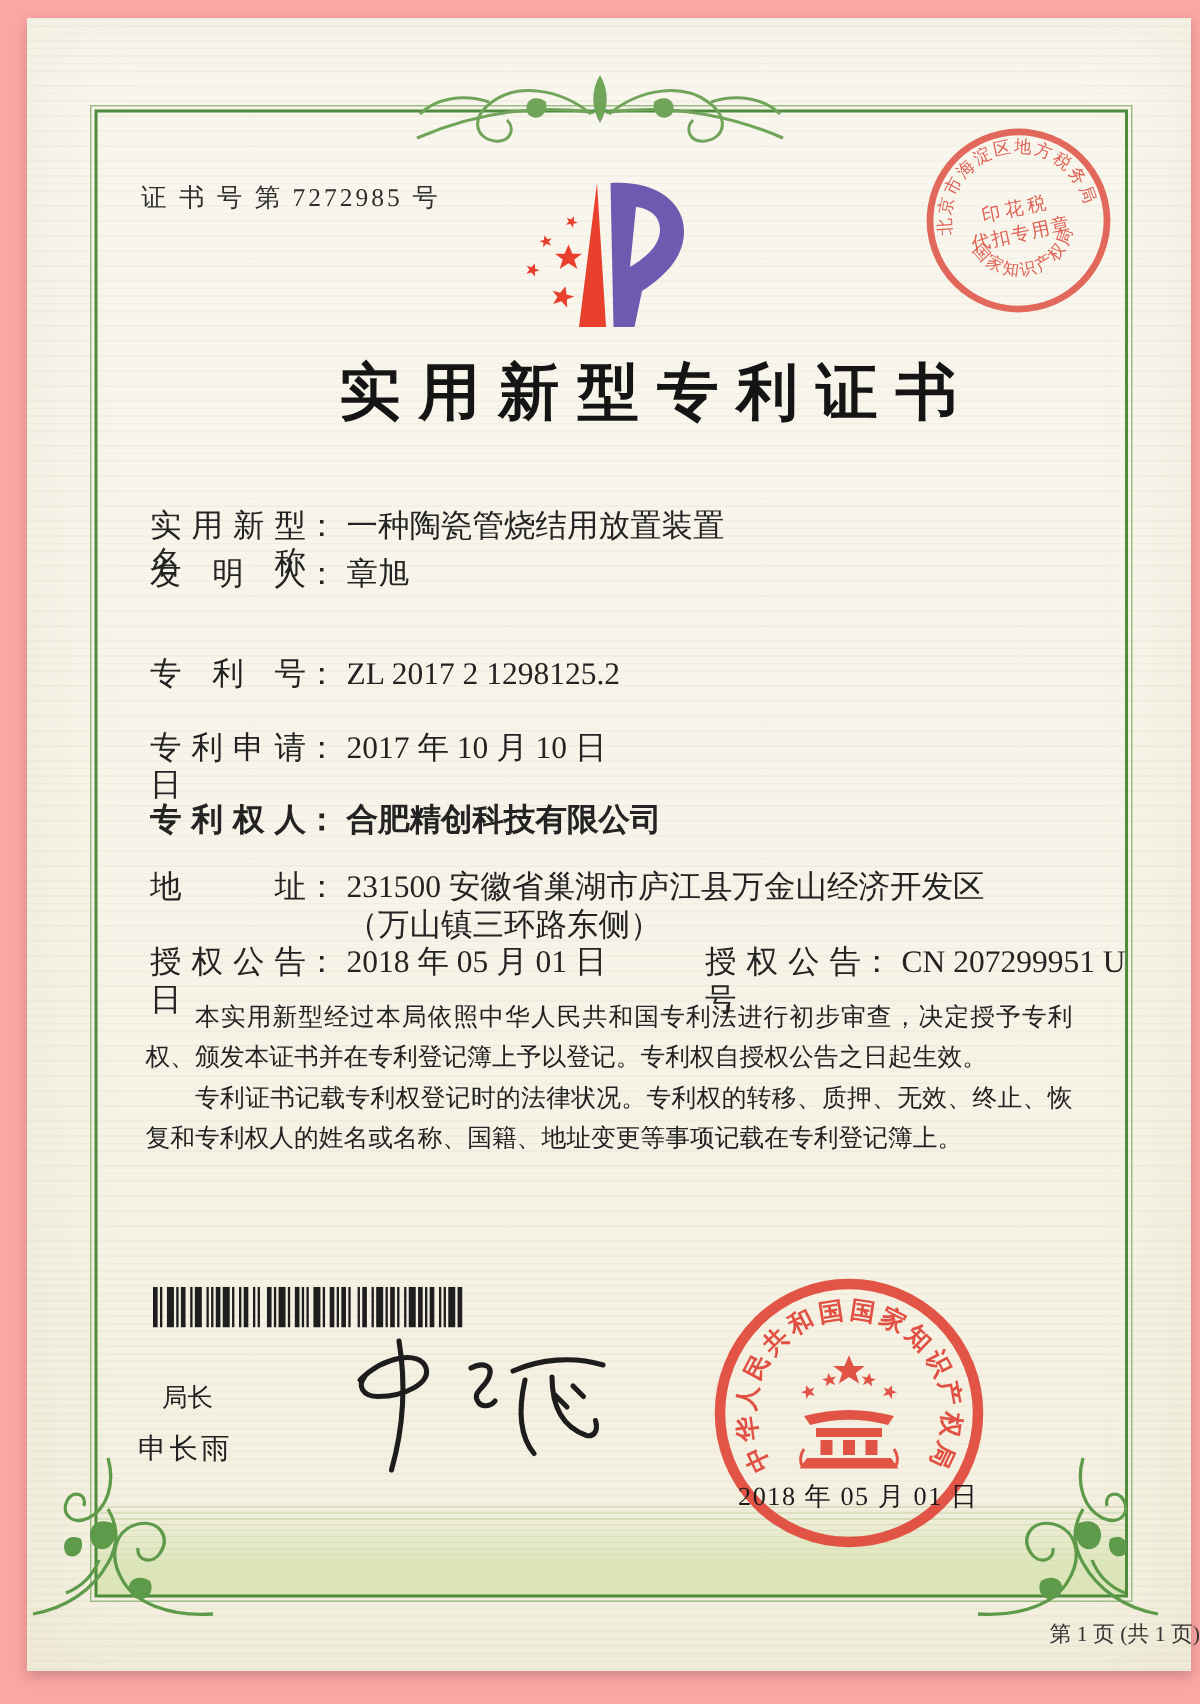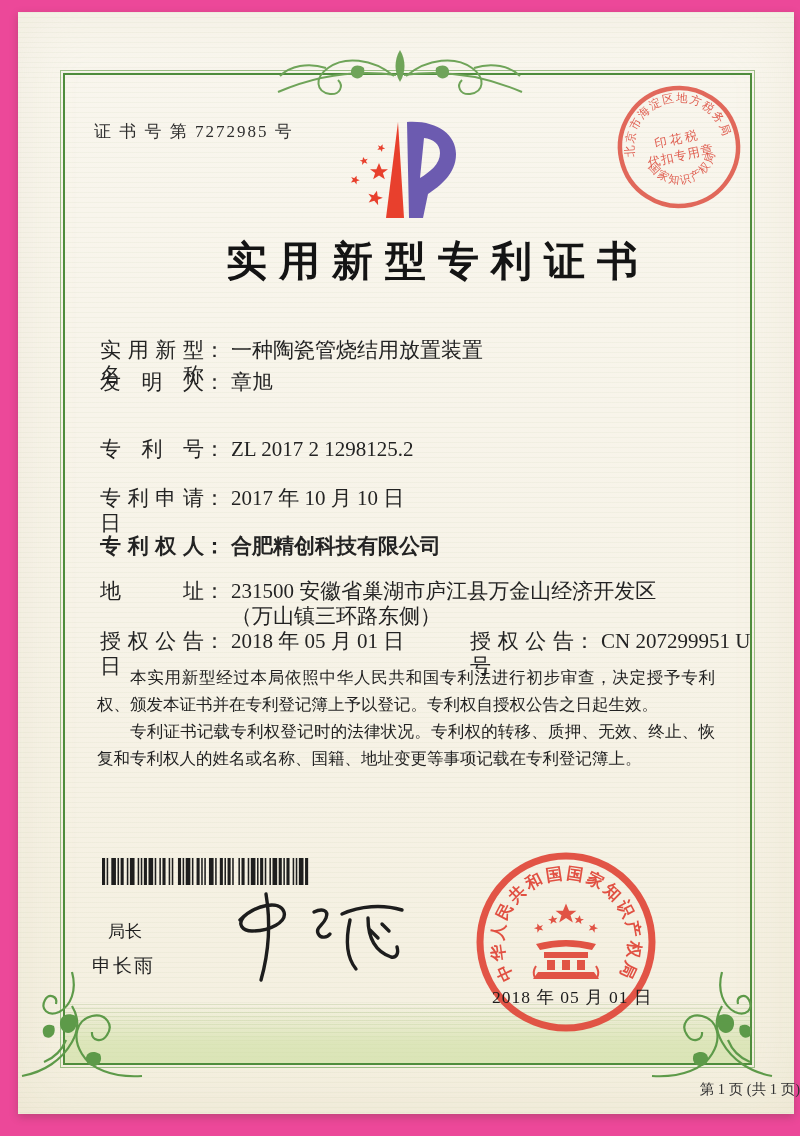--- a/index.html
+++ b/index.html
@@ -1,17 +1,17 @@
 <!DOCTYPE html>
 <html><head>
 <meta charset="utf-8">
 <style>
   html,body{margin:0;padding:0;}
   body{font-family:"Liberation Serif", serif; background:#e9e7e3;}
-  .page{position:relative;width:800px;height:1136px;background:#ec4899;overflow:hidden;margin:0 auto;}
+  .page{position:relative;width:800px;height:1136px;background:#fca5a5;overflow:hidden;margin:0 auto;}
   .paper{position:absolute;left:18px;top:12px;width:776px;height:1102px;
     background:linear-gradient(180deg,#f9f6ee 0%,#f7f3e8 55%,#f4efdf 100%);
     box-shadow:0 3px 8px rgba(60,50,30,0.25), inset 0 0 60px rgba(205,195,155,0.18);}
   .paper::after{content:"";position:absolute;inset:0;
     background:repeating-linear-gradient(180deg, rgba(150,180,120,0.07) 0 1px, rgba(150,180,120,0) 1px 5px);
     pointer-events:none;}
   .bottom-band{position:absolute;left:64px;top:1004px;width:686px;height:60px;z-index:1;
     background:linear-gradient(180deg, rgba(222,231,190,0) 0%, rgba(217,228,180,0.85) 65%, rgba(217,228,180,0.95) 100%),
       repeating-linear-gradient(180deg, rgba(124,162,86,0.22) 0 1px, rgba(124,162,86,0) 1px 4px);}
   .frame-outer{position:absolute;left:60px;top:70px;width:693px;height:996px;border:1px solid #9bbd85;z-index:2;}

